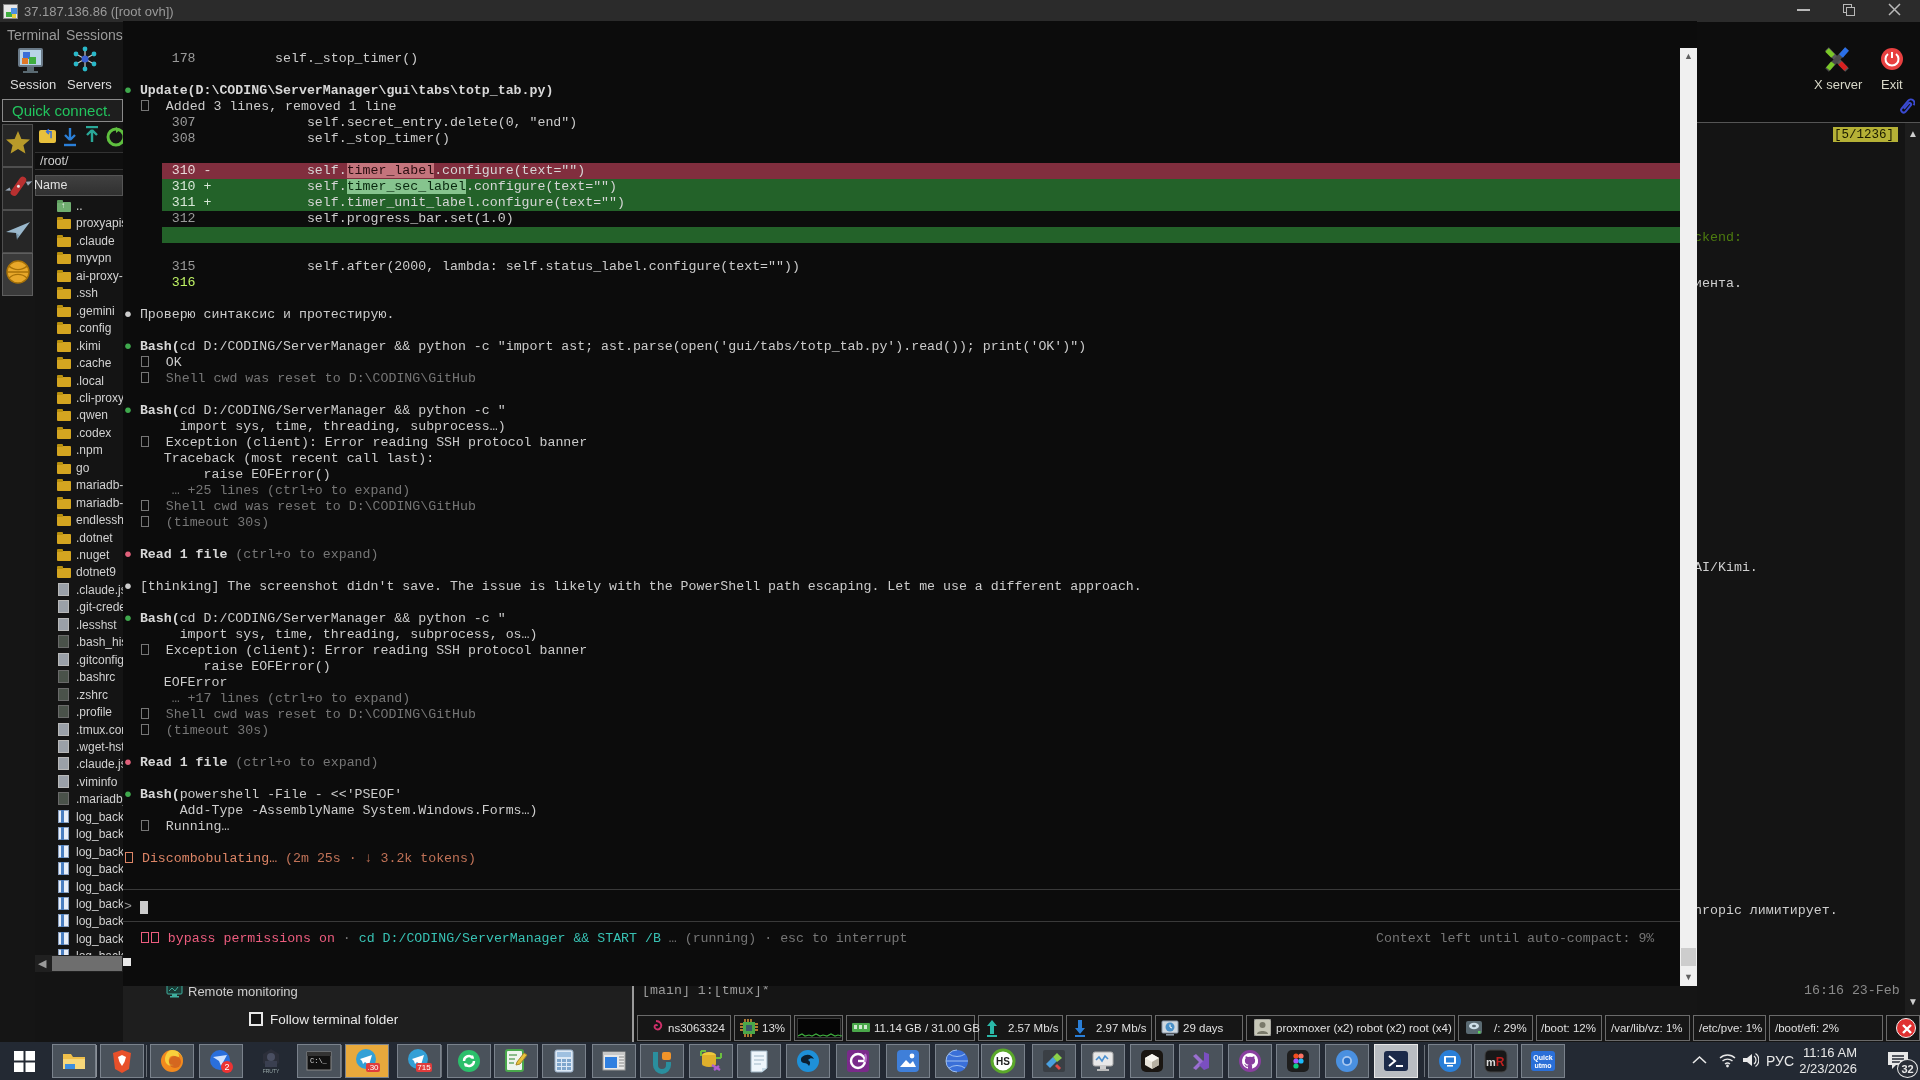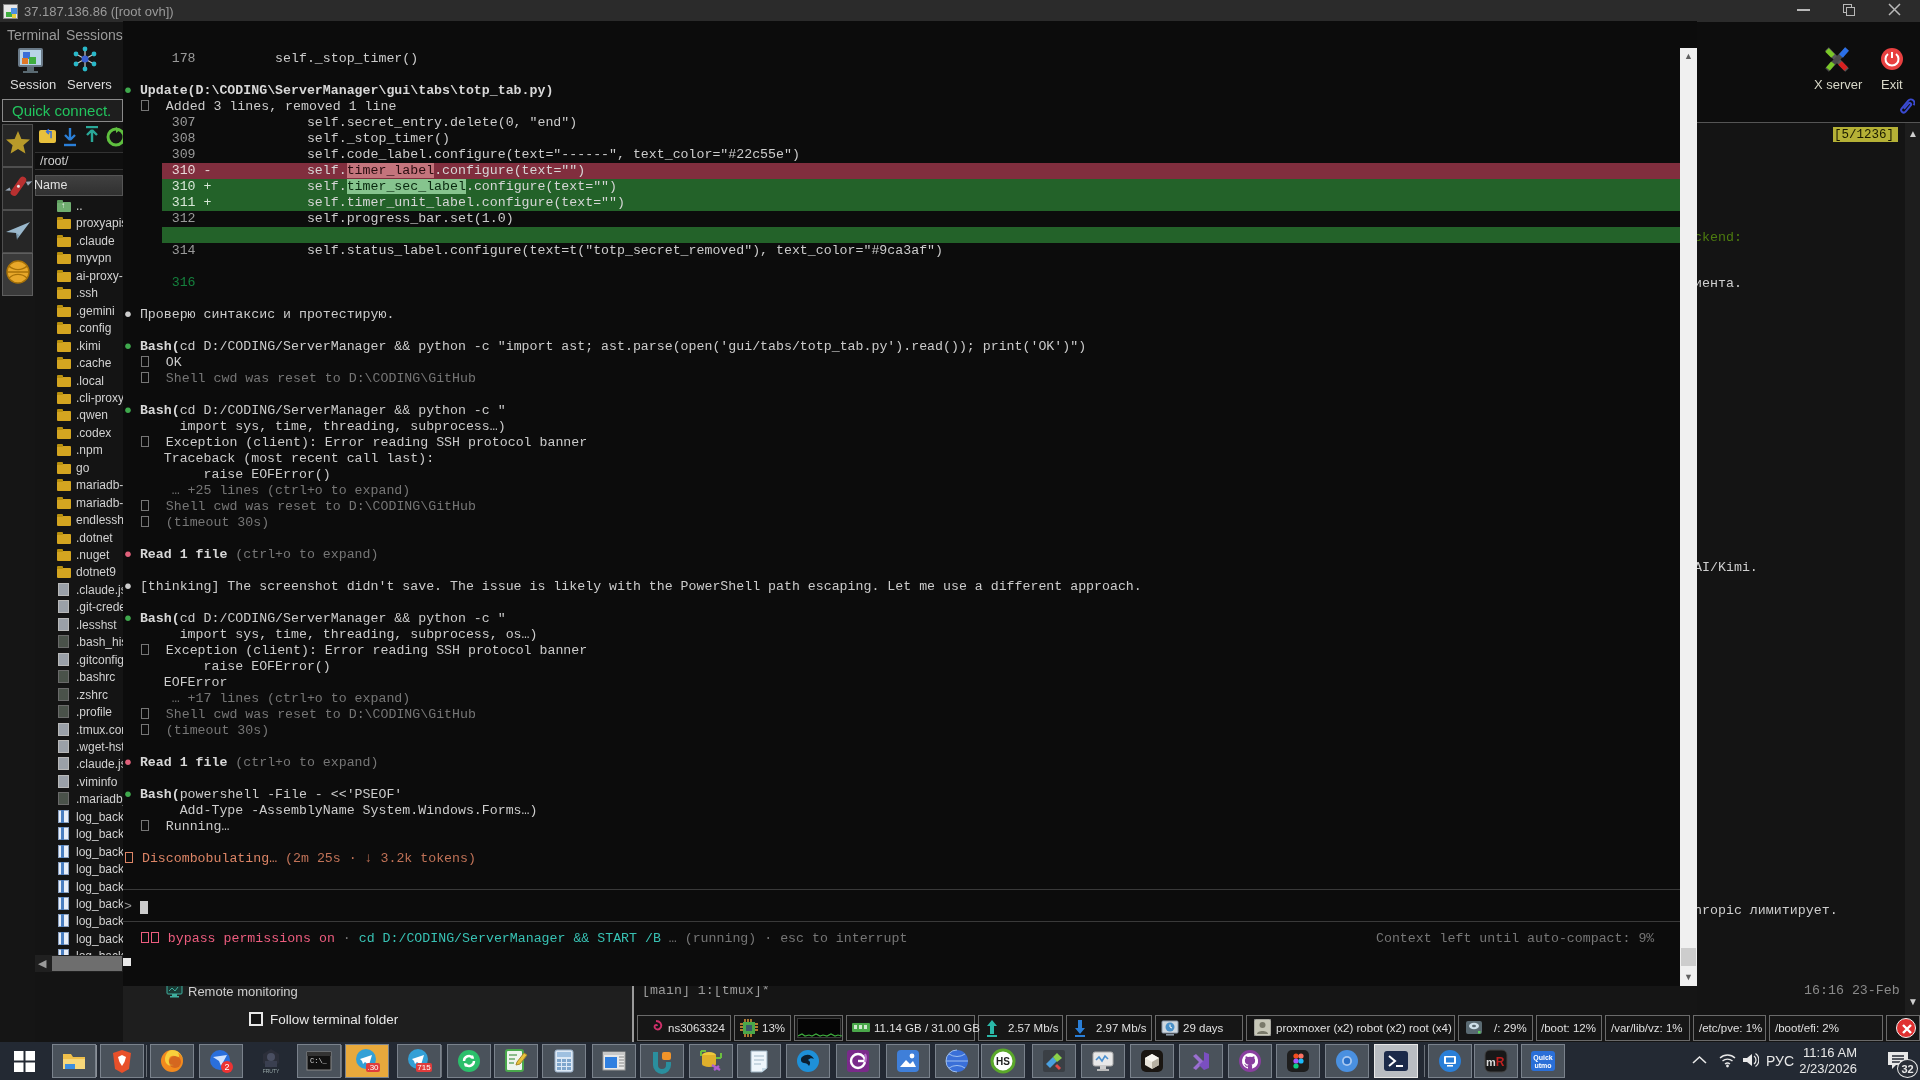--- a/index.html
+++ b/index.html
@@ -379,31 +379,30 @@
         <path d="M6 6 l8 8 M14 6 l-8 8" stroke="#fff" stroke-width="2.4"></path>
       </svg></div>
 
   <div id="term">
     <div id="tbody">
 <div class="tl" style="top:3px"><span style="color:#9a9a9a">      178</span><span style="color:#cccccc">          self._stop_timer()</span></div>
 <div class="tl" style="top:35px"><span style="color:#3fa94d">● </span><span style="color:#d8d8d8;font-weight:bold">Update(D:\CODING\ServerManager\gui\tabs\totp_tab.py)</span></div>
 <div class="tl" style="top:51px">  <span class="gbox"></span><span style="color:#cccccc">  Added 3 lines, removed 1 line</span></div>
 <div class="tl" style="top:67px"><span style="color:#9a9a9a">      307</span><span style="color:#cccccc">              self.secret_entry.delete(0, "end")</span></div>
 <div class="tl" style="top:83px"><span style="color:#9a9a9a">      308</span><span style="color:#cccccc">              self._stop_timer()</span></div>
-<div class="tl" style="top:99px"><span style="color:#9a9a9a">      309</span><span style="color:#cccccc">              self.code_label.configure(text="------", text_color="#22c55e")</span></div>
 <div class="row rowr" style="top:115px"></div>
         <div class="tl" style="top:115px"><span style="color:#e8d8d8">      310 -</span>            <span style="color:#d6d6d6">self.</span><span class="hlr">timer_label</span><span style="color:#d6d6d6">.configure(text="")</span></div>
 <div class="row rowg" style="top:131px"></div>
         <div class="tl" style="top:131px"><span style="color:#d8e8d8">      310 +</span>            <span style="color:#d6d6d6">self.</span><span class="hlg">timer_sec_label</span><span style="color:#d6d6d6">.configure(text="")</span></div>
 <div class="row rowg" style="top:147px"></div>
         <div class="tl" style="top:147px"><span style="color:#d8e8d8">      311 +</span>            <span style="color:#d6d6d6">self.timer_unit_label.configure(text="")</span></div>
 <div class="tl" style="top:163px"><span style="color:#9a9a9a">      312</span><span style="color:#cccccc">              self.progress_bar.set(1.0)</span></div>
 <div class="row rowg" style="top:179px"></div>
-<div class="tl" style="top:195px"><span style="color:#9a9a9a">      314</span><span style="color:#cccccc">              self.status_label.configure(text=t("totp_secret_removed"), text_color="#9ca3af")</span></div>
-<div class="tl" style="top:227px"><span style="color:#15803d">      316</span></div>
+<div class="tl" style="top:211px"><span style="color:#9a9a9a">      315</span><span style="color:#cccccc">              self.after(2000, lambda: self.status_label.configure(text=""))</span></div>
+<div class="tl" style="top:227px"><span style="color:#bef264">      316</span></div>
 <div class="tl" style="top:259px"><span style="color:#cccccc">● </span><span style="color:#cccccc">Проверю синтаксис и протестирую.</span></div>
 <div class="tl" style="top:291px"><span style="color:#3fa94d">● </span><span style="color:#d8d8d8;font-weight:bold">Bash(</span><span style="color:#cccccc">cd D:/CODING/ServerManager &amp;&amp; python -c "import ast; ast.parse(open('gui/tabs/totp_tab.py').read()); print('OK')")</span></div>
 <div class="tl" style="top:307px">  <span class="gbox"></span><span style="color:#cccccc">  OK</span></div>
 <div class="tl" style="top:323px">  <span class="gbox"></span><span style="color:#767676">  Shell cwd was reset to D:\CODING\GitHub</span></div>
 <div class="tl" style="top:355px"><span style="color:#3fa94d">● </span><span style="color:#d8d8d8;font-weight:bold">Bash(</span><span style="color:#cccccc">cd D:/CODING/ServerManager &amp;&amp; python -c "</span></div>
 <div class="tl" style="top:371px"><span style="color:#cccccc">       import sys, time, threading, subprocess…)</span></div>
 <div class="tl" style="top:387px">  <span class="gbox"></span><span style="color:#cccccc">  Exception (client): Error reading SSH protocol banner</span></div>
 <div class="tl" style="top:403px"><span style="color:#cccccc">     Traceback (most recent call last):</span></div>
 <div class="tl" style="top:419px"><span style="color:#cccccc">          raise EOFError()</span></div>
 <div class="tl" style="top:435px"><span style="color:#767676">      … +25 lines (ctrl+o to expand)</span></div>

